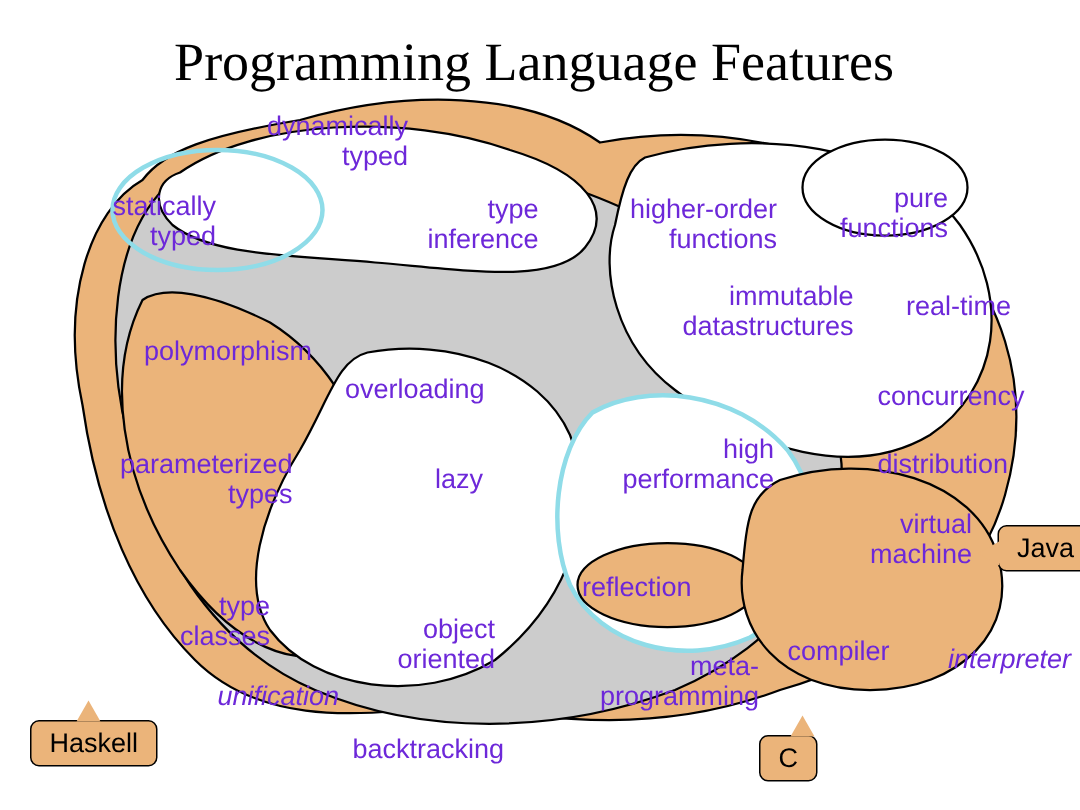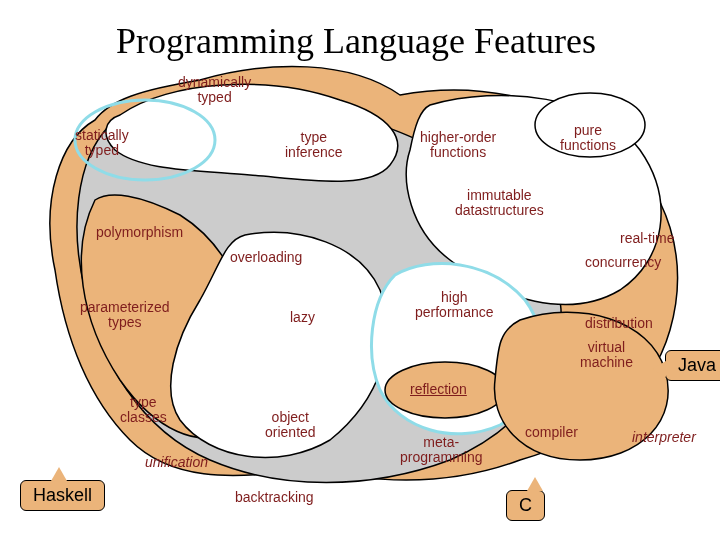--- a/index.html
+++ b/index.html
@@ -17,23 +17,23 @@
     top: 20px;
     left: 0;
     width: 712px;
     text-align: center;
     font-family: "Times New Roman", serif;
     font-size: 36px;
     color: #000;
   }
   .label {
     position: absolute;
-    font-size: 14px;
-    color: #7f1d1d;
-    text-align: center;
+    font-size: 18px;
+    color: #6d28d9;
+    text-align: right;
     line-height: 1.1;
   }
   svg { position: absolute; top: 0; left: 0; }
   .callout {
     position: absolute;
     background: #ebb47a;
     border: 1px solid #000;
     border-radius: 6px;
     padding: 4px 12px;
     font-size: 18px;
@@ -142,33 +142,33 @@
 <div class="label" style="left:75px; top:128px; white-space:pre;">statically
 typed</div>
 <div class="label" style="left:285px; top:130px; white-space:pre;">type
 inference</div>
 <div class="label" style="left:420px; top:130px; white-space:pre;">higher-order
 functions</div>
 <div class="label" style="left:560px; top:100px; white-space:pre;margin-top:23px;">pure
 functions</div>
 <div class="label" style="left:455px; top:188px; white-space:pre;">immutable
 datastructures</div>
-<div class="label" style="left:620px; top:195px;margin-top:36px;">real-time</div>
+<div class="label" style="left:604px; top:195px;">real-time</div>
 <div class="label" style="left:50px; top:225px;padding-left:46px;">polymorphism</div>
 <div class="label" style="left:230px; top:250px;">overloading</div>
 <div class="label" style="left:585px; top:255px;">concurrency</div>
 <div class="label" style="left:80px; top:300px; white-space:pre;">parameterized
 types</div>
 <div class="label" style="left:290px; top:310px;">lazy</div>
 <div class="label" style="left:415px; top:290px; white-space:pre;">high
 performance</div>
-<div class="label" style="left:585px; top:300px;margin-top:16px;">distribution</div>
+<div class="label" style="left:585px; top:300px;">distribution</div>
 <div class="label" style="left:580px; top:340px; white-space:pre;">virtual
 machine</div>
-<div class="label" style="left:410px; top:382px;text-decoration:underline;">reflection</div>
+<div class="label" style="left:388px; top:382px;">reflection</div>
 <div class="label" style="left:120px; top:395px; white-space:pre;">type
 classes</div>
 <div class="label" style="left:265px; top:410px; white-space:pre;">object
 oriented</div>
 <div class="label" style="left:525px; top:425px;">compiler</div>
 <div class="label" style="left:632px; top:430px;font-style:italic;">interpreter</div>
 <div class="label" style="left:145px; top:455px;font-style:italic;">unification</div>
 <div class="label" style="left:400px; top:435px; white-space:pre;">meta-
 programming</div>
 <div class="label" style="left:235px; top:490px;">backtracking</div>

